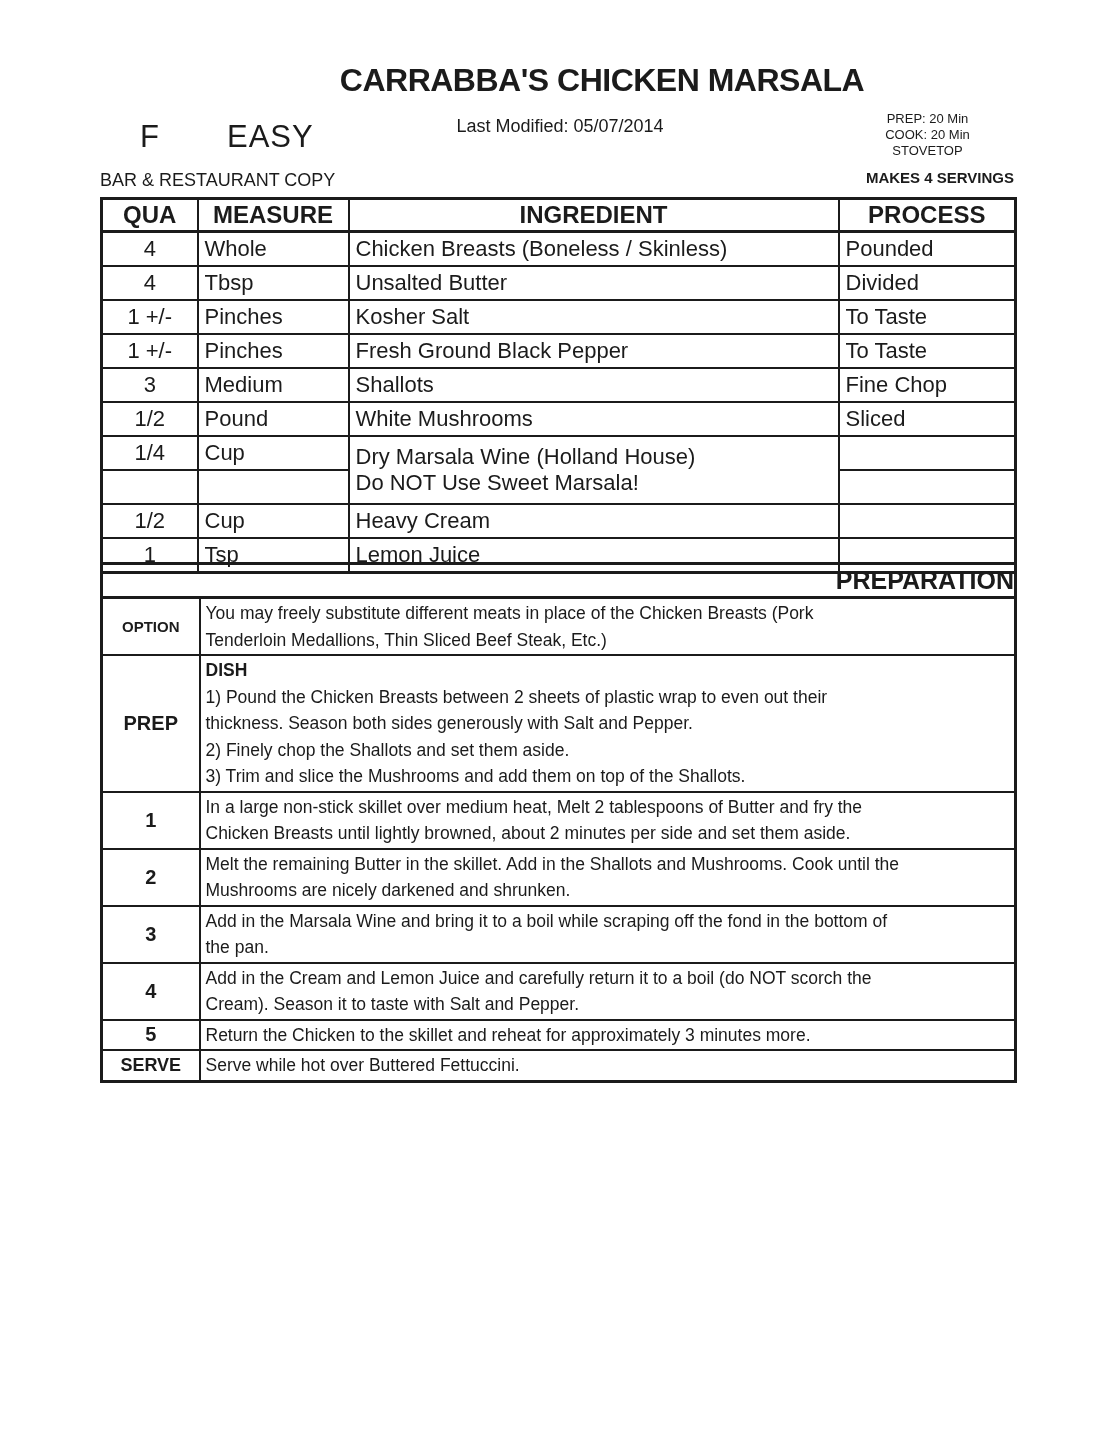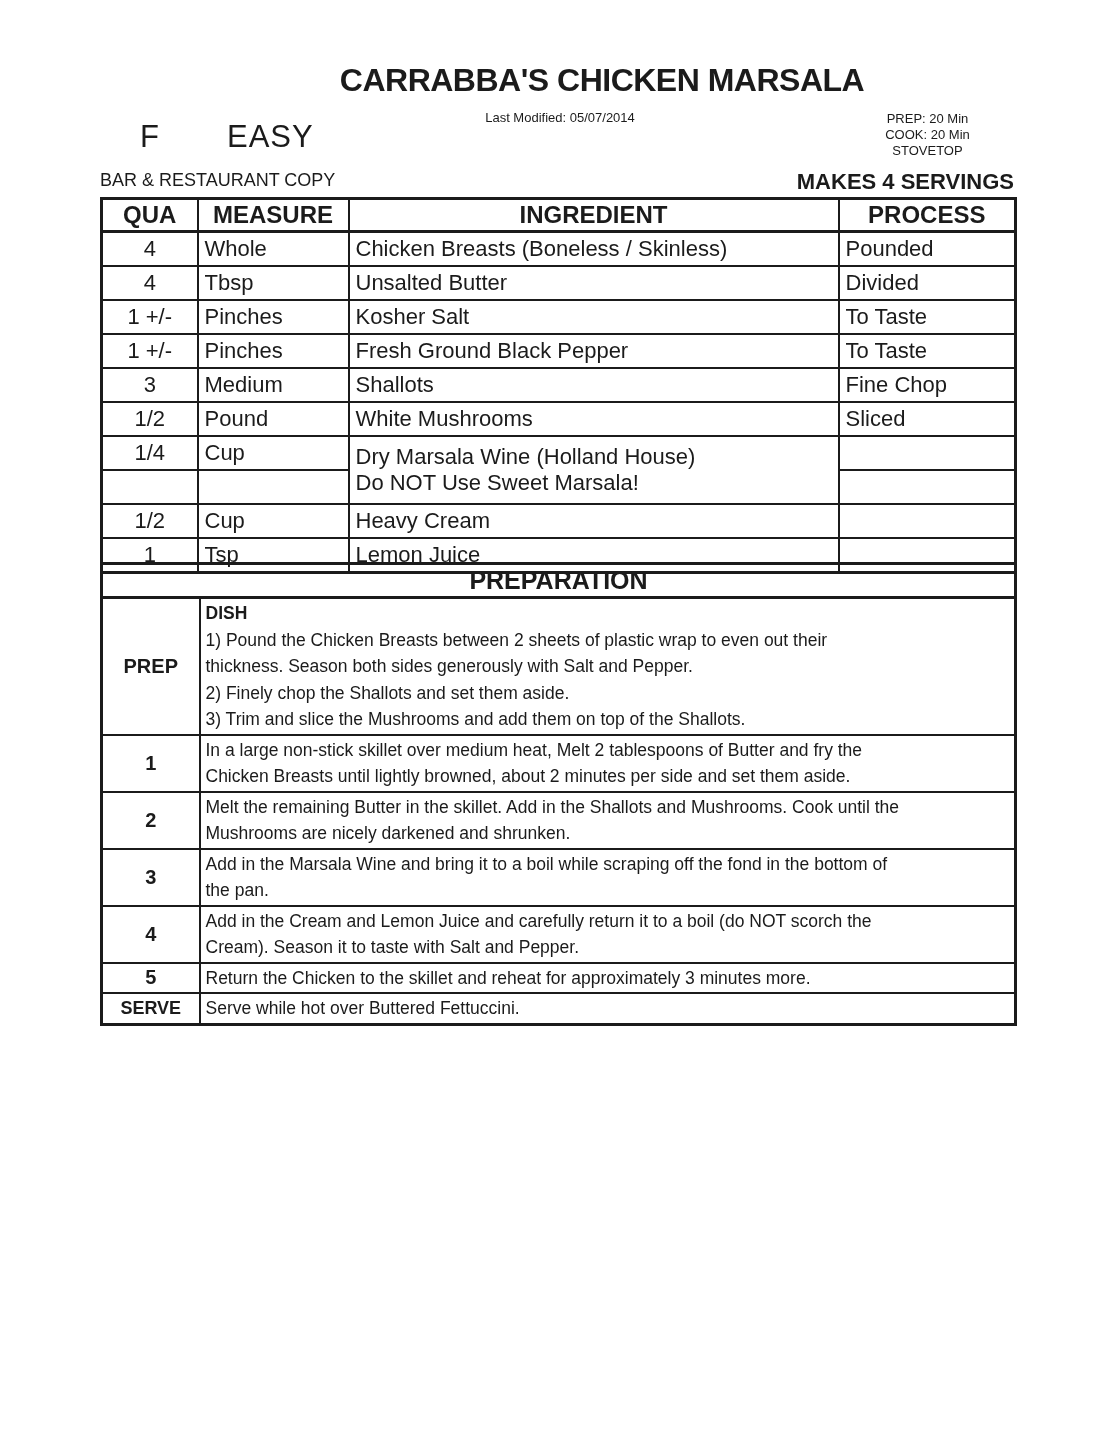--- a/index.html
+++ b/index.html
@@ -14,34 +14,34 @@
   .abs{position:absolute;}
   .title{
     top:62px;left:0;width:100%;
     text-align:center;
     font-size:32px;font-weight:bold;
     letter-spacing:-0.5px;
     white-space:nowrap;
     padding-left:42px;
   }
   .last-modified{
-    top:110px;left:0;width:100%;
-    text-align:center;
-    font-size:13px;
+    top:116px;left:0;width:100%;
+    text-align:center;
+    font-size:18px;
   }
   .grade{top:119px;left:140px;font-size:31px;}
   .difficulty{top:119px;left:227px;font-size:31px;letter-spacing:1px;}
   .meta-block{
     top:111px;left:845px;width:165px;
     text-align:center;
     font-size:13px;line-height:16px;
     white-space:pre-line;
   }
   .copy-label{top:170px;left:100px;font-size:18px;}
-  .servings{top:169px;left:614px;width:400px;text-align:right;font-size:22px;font-weight:bold;}
+  .servings{top:169px;left:614px;width:400px;text-align:right;font-size:15px;font-weight:bold;}
 
   table{border-collapse:collapse;table-layout:fixed;}
   .ing-table{
     top:197px;left:100px;
     width:914px;
     border:3px solid #1b1b1b;
   }
   .ing-table th, .ing-table td{
     border:2px solid #1b1b1b;
     padding:0;
@@ -69,21 +69,21 @@
     border:3px solid #1b1b1b;
   }
   .prep-table th, .prep-table td{
     border:2px solid #1b1b1b;
     padding:0;
     overflow:hidden;
   }
   .prep-table th{
     height:31px;
     font-size:25px;font-weight:bold;
-    text-align:center;
+    text-align:right;
     border-bottom-width:3px;
   }
   .col-label{width:98px;}
   .col-content{width:816px;}
   .lab{
     text-align:center;vertical-align:middle;
     font-weight:bold;
   }
   .lab-sm{font-size:15px;}
   .lab-md{font-size:18px;}
@@ -193,20 +193,25 @@
 
   <table class="abs prep-table">
     <colgroup>
         <col class="col-label">
         <col class="col-content">
       </colgroup>
     <tbody>
         <tr>
       <th colspan="2">PREPARATION</th>
     </tr>
+    <tr class="r-2l">
+      <td class="lab lab-sm">OPTION</td>
+      <td class="content">You may freely substitute different meats in place of the Chicken Breasts (Pork
+Tenderloin Medallions, Thin Sliced Beef Steak, Etc.)</td>
+    </tr>
     <tr class="r-5l">
       <td class="lab lab-lg">PREP</td>
       <td class="content"><span class="dish-head">DISH</span><span>
 1) Pound the Chicken Breasts between 2 sheets of plastic wrap to even out their
 thickness. Season both sides generously with Salt and Pepper.
 2) Finely chop the Shallots and set them aside.
 3) Trim and slice the Mushrooms and add them on top of the Shallots.</span></td>
     </tr>
     <tr class="r-2l">
       <td class="lab lab-lg">1</td>

